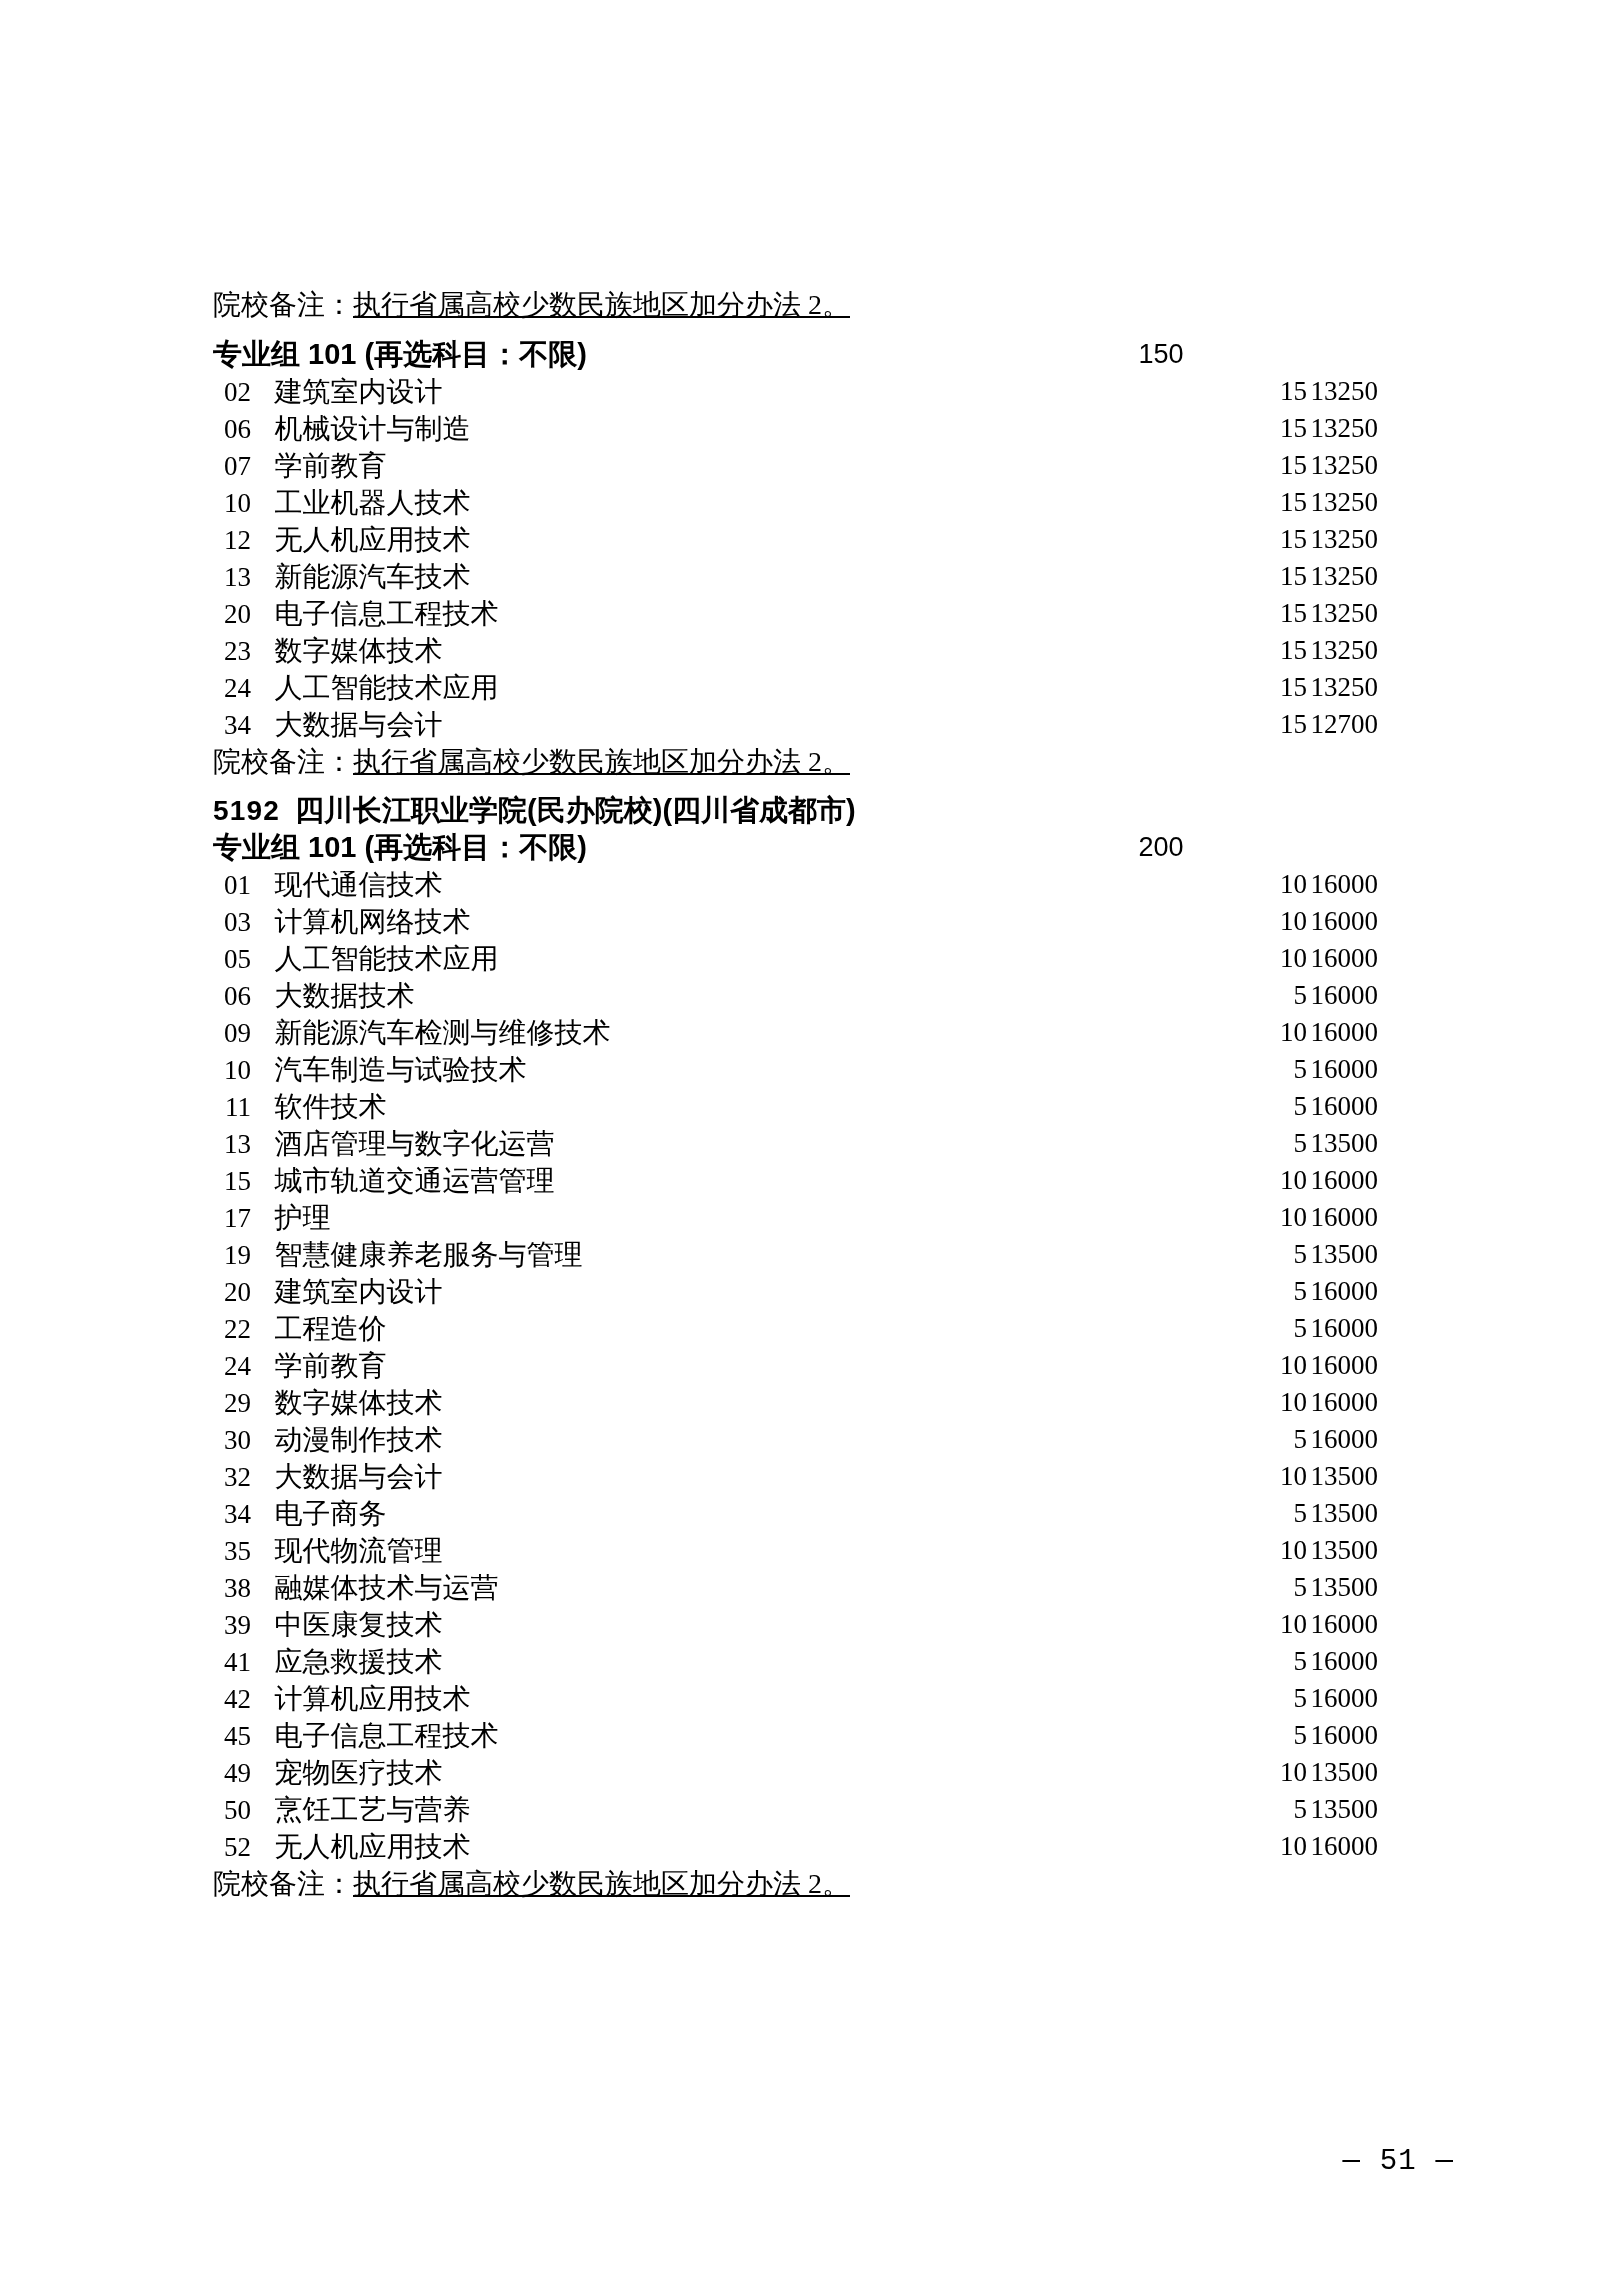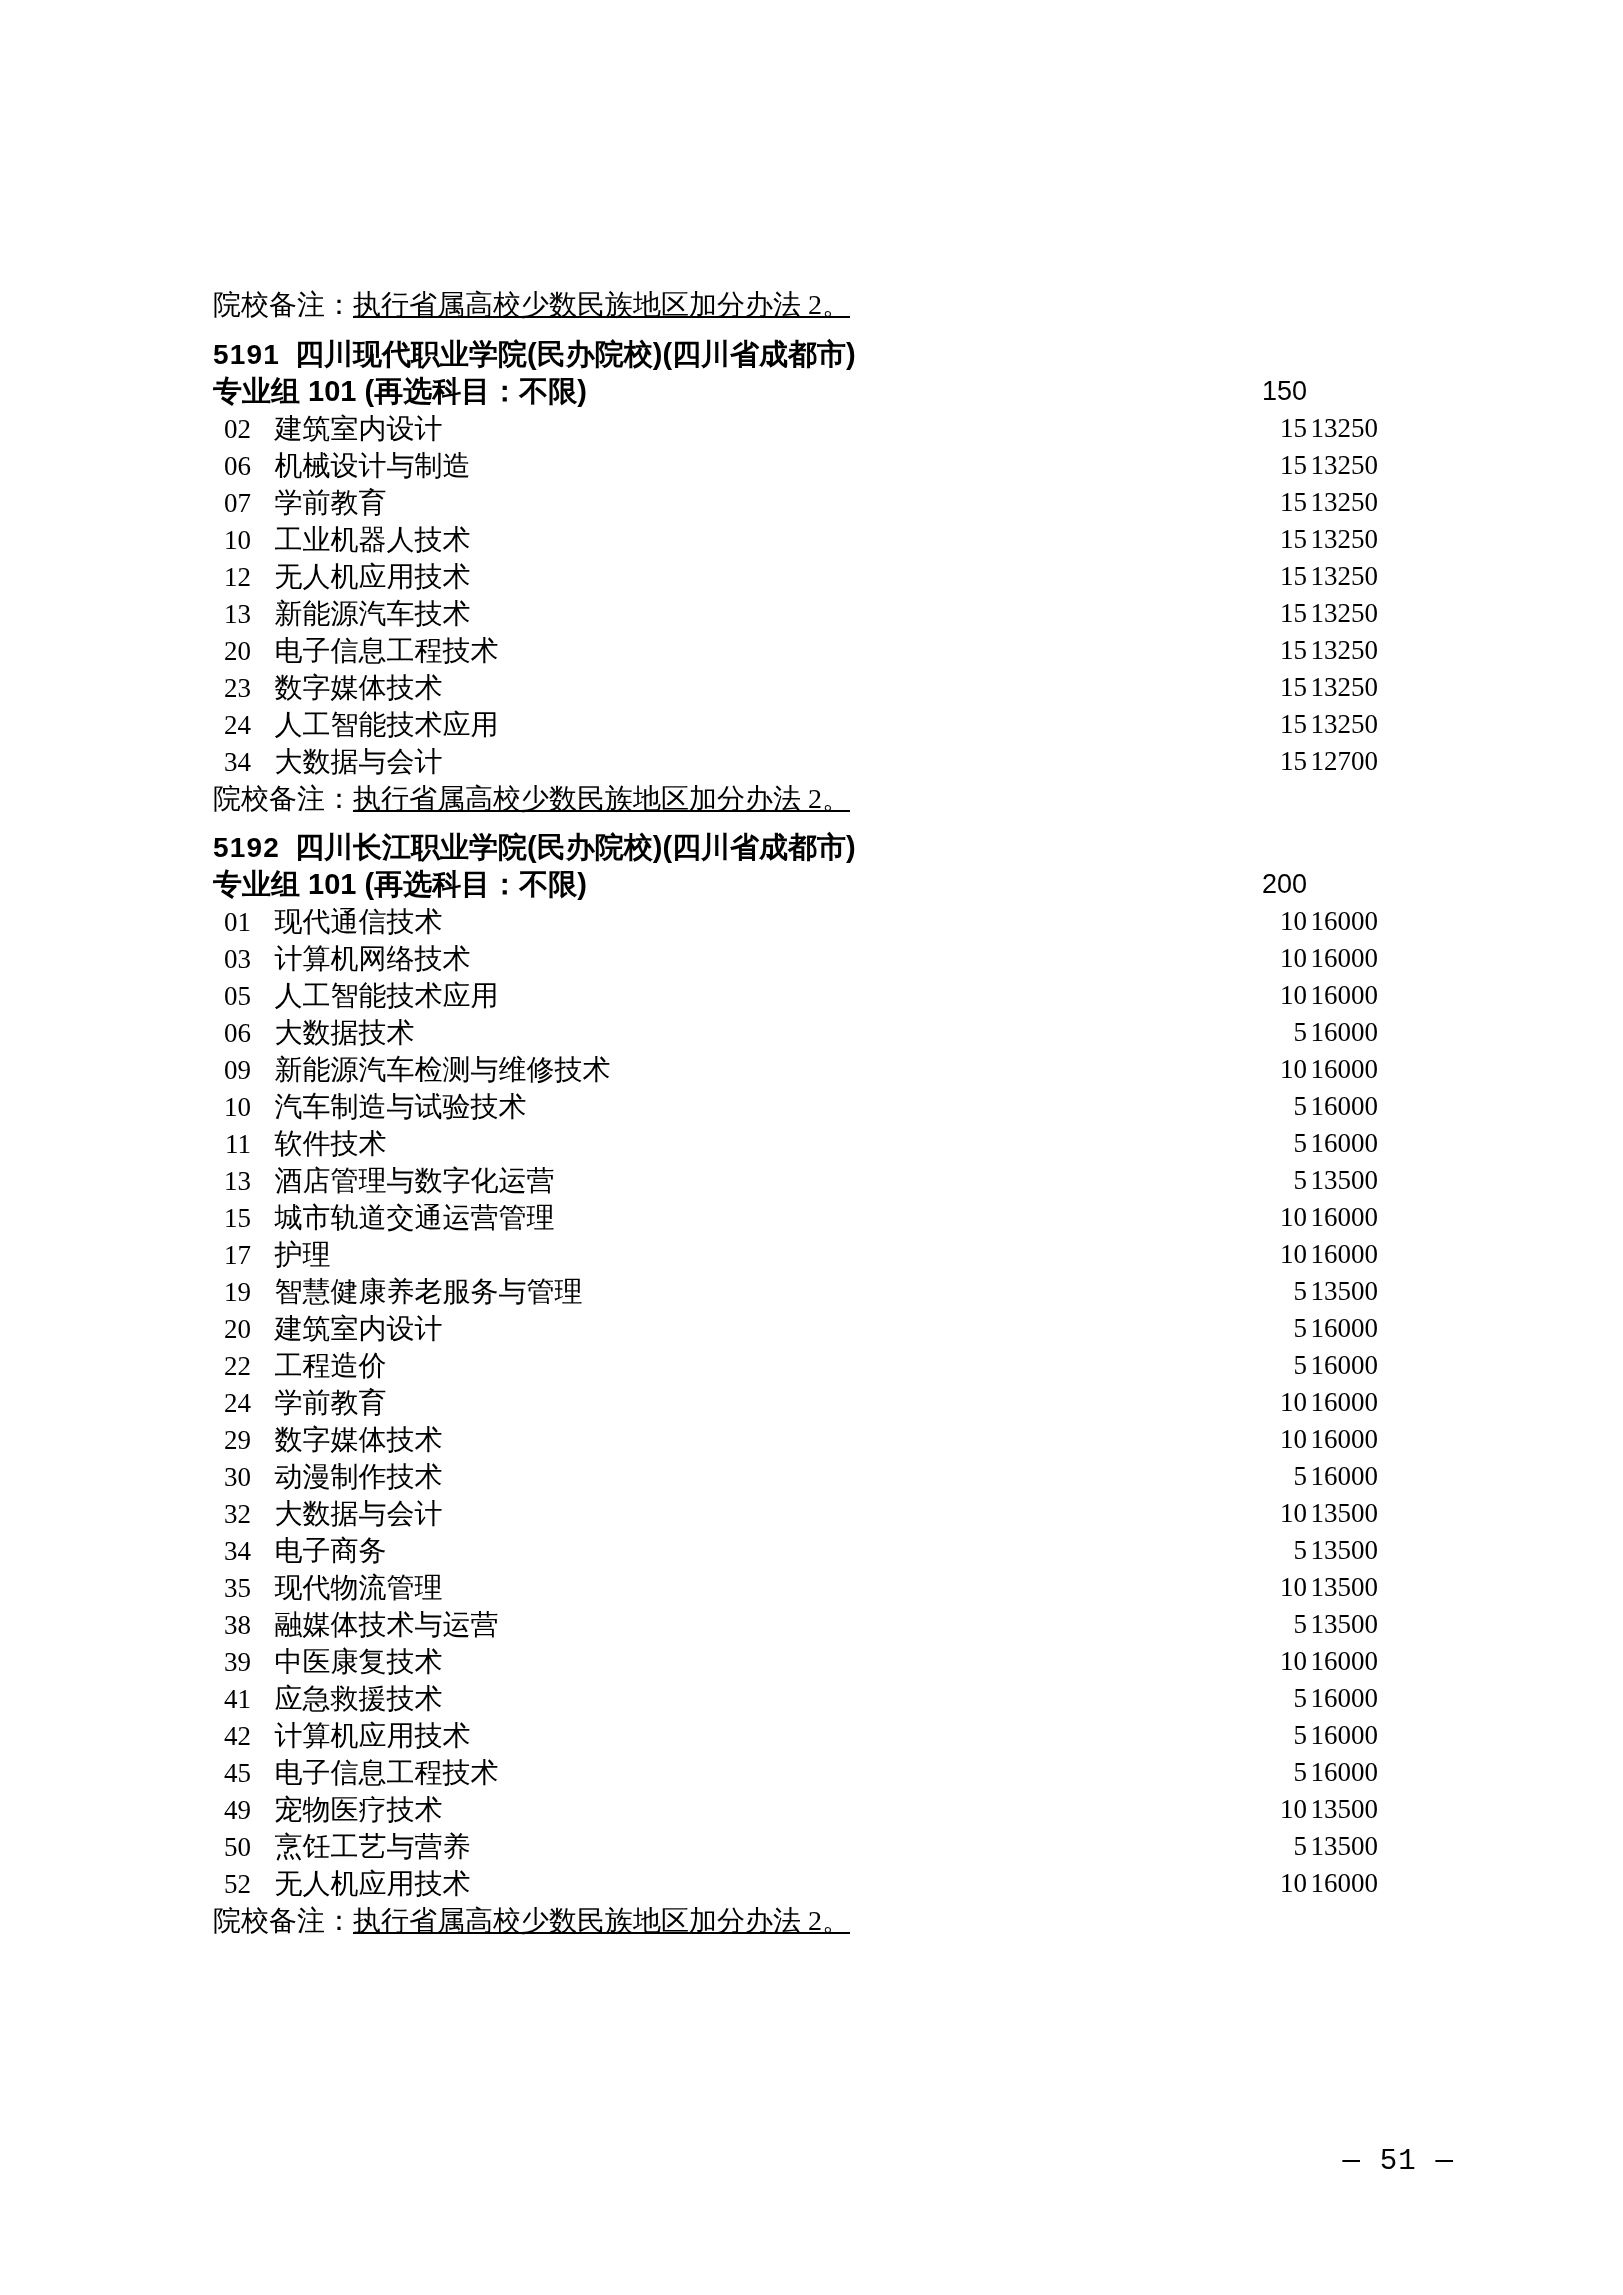--- a/index.html
+++ b/index.html
@@ -73,41 +73,41 @@
     font-size: 27px;
   }
   .count { left: 1015px; width: 292px; }
   .fee   { left: 1144px; width: 234px; }
   .major .num {
     font-family: "Liberation Serif", "DejaVu Serif", serif;
   }
   .group .count {
     font-family: "Liberation Sans", sans-serif;
     font-weight: 400;
+    text-align: center;
   }
   .footer {
     position: absolute;
     left: 1268px;
     top: 2106px;
     height: 37px;
     line-height: 37px;
     font-family: Liberation Mono, monospace;
     font-size: 29px;
     letter-spacing: 1.2px;
     white-space: pre;
   }
 </style>
 </head>
 <body>
 
 <div class="page">
   <main id="content">
       <div class="line remark"><span class="remark-label">院校备注：</span><span class="remark-text">执行省属高校少数民族地区加分办法 2。</span></div>
       <div class="section-gap"></div>
-      <div class="line school"><span class="school-code">5191</span><span class="school-name">四川现代职业学院(民办院校)(四川省成都市)</span></div>
       <div class="line group"><span class="group-label">专业组 101 (再选科目：不限)</span><span class="num count">150</span></div>
       <div class="line major"><span class="major-code">02</span><span class="major-name">建筑室内设计</span><span class="num count">15</span><span class="num fee">13250</span></div>
       <div class="line major"><span class="major-code">06</span><span class="major-name">机械设计与制造</span><span class="num count">15</span><span class="num fee">13250</span></div>
       <div class="line major"><span class="major-code">07</span><span class="major-name">学前教育</span><span class="num count">15</span><span class="num fee">13250</span></div>
       <div class="line major"><span class="major-code">10</span><span class="major-name">工业机器人技术</span><span class="num count">15</span><span class="num fee">13250</span></div>
       <div class="line major"><span class="major-code">12</span><span class="major-name">无人机应用技术</span><span class="num count">15</span><span class="num fee">13250</span></div>
       <div class="line major"><span class="major-code">13</span><span class="major-name">新能源汽车技术</span><span class="num count">15</span><span class="num fee">13250</span></div>
       <div class="line major"><span class="major-code">20</span><span class="major-name">电子信息工程技术</span><span class="num count">15</span><span class="num fee">13250</span></div>
       <div class="line major"><span class="major-code">23</span><span class="major-name">数字媒体技术</span><span class="num count">15</span><span class="num fee">13250</span></div>
       <div class="line major"><span class="major-code">24</span><span class="major-name">人工智能技术应用</span><span class="num count">15</span><span class="num fee">13250</span></div>

